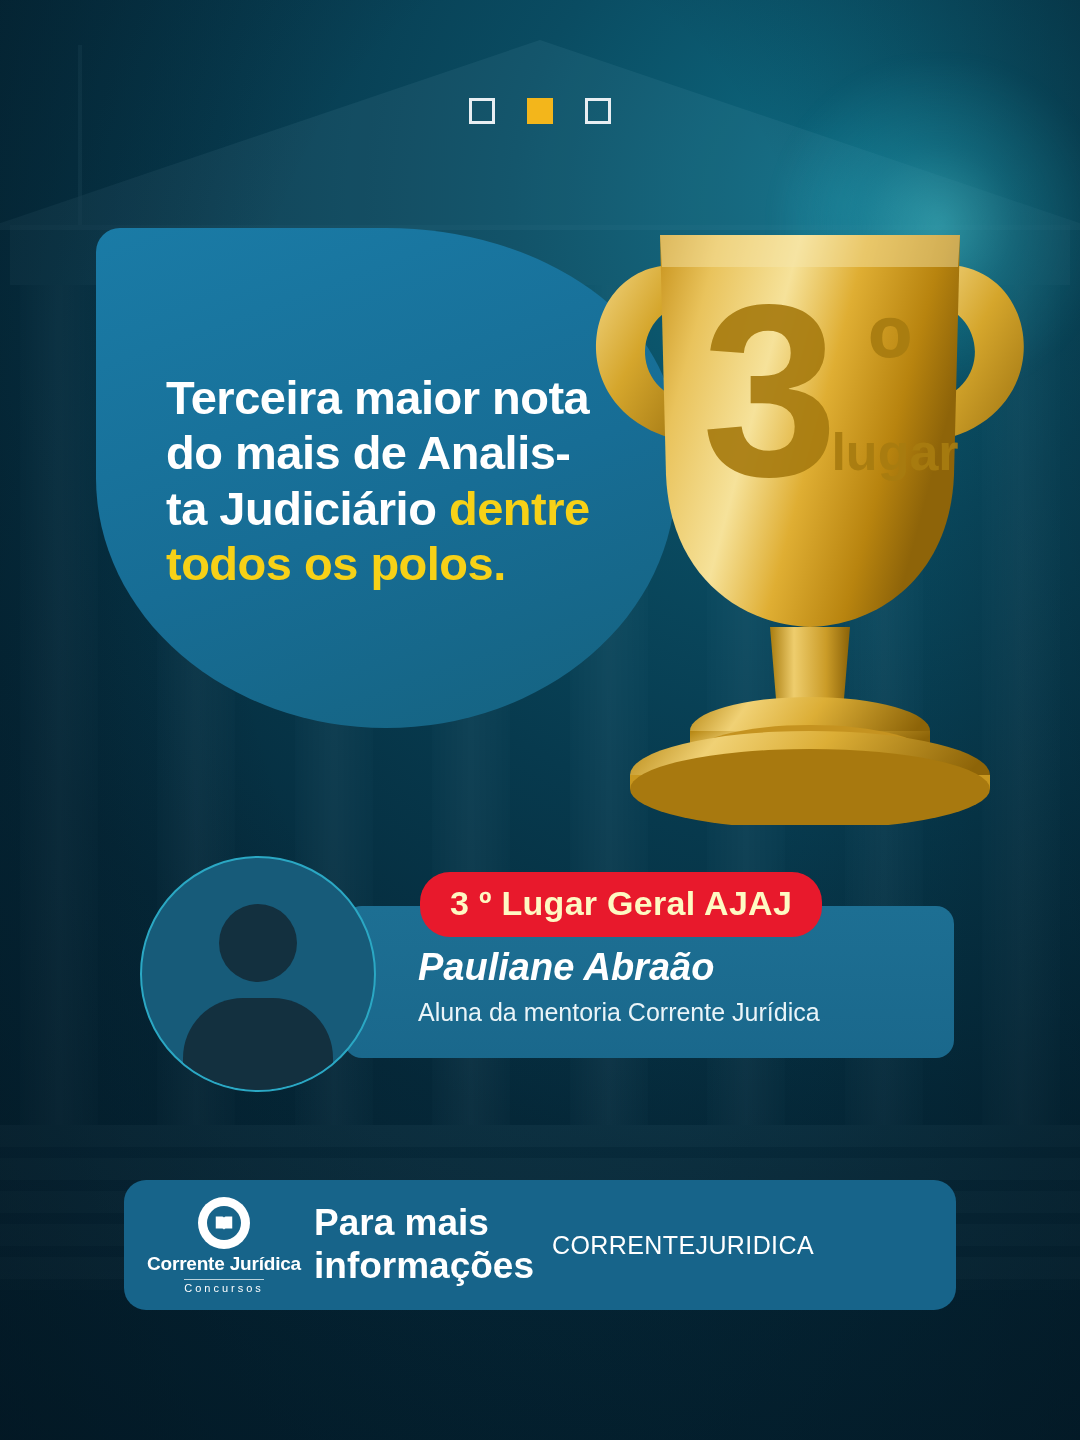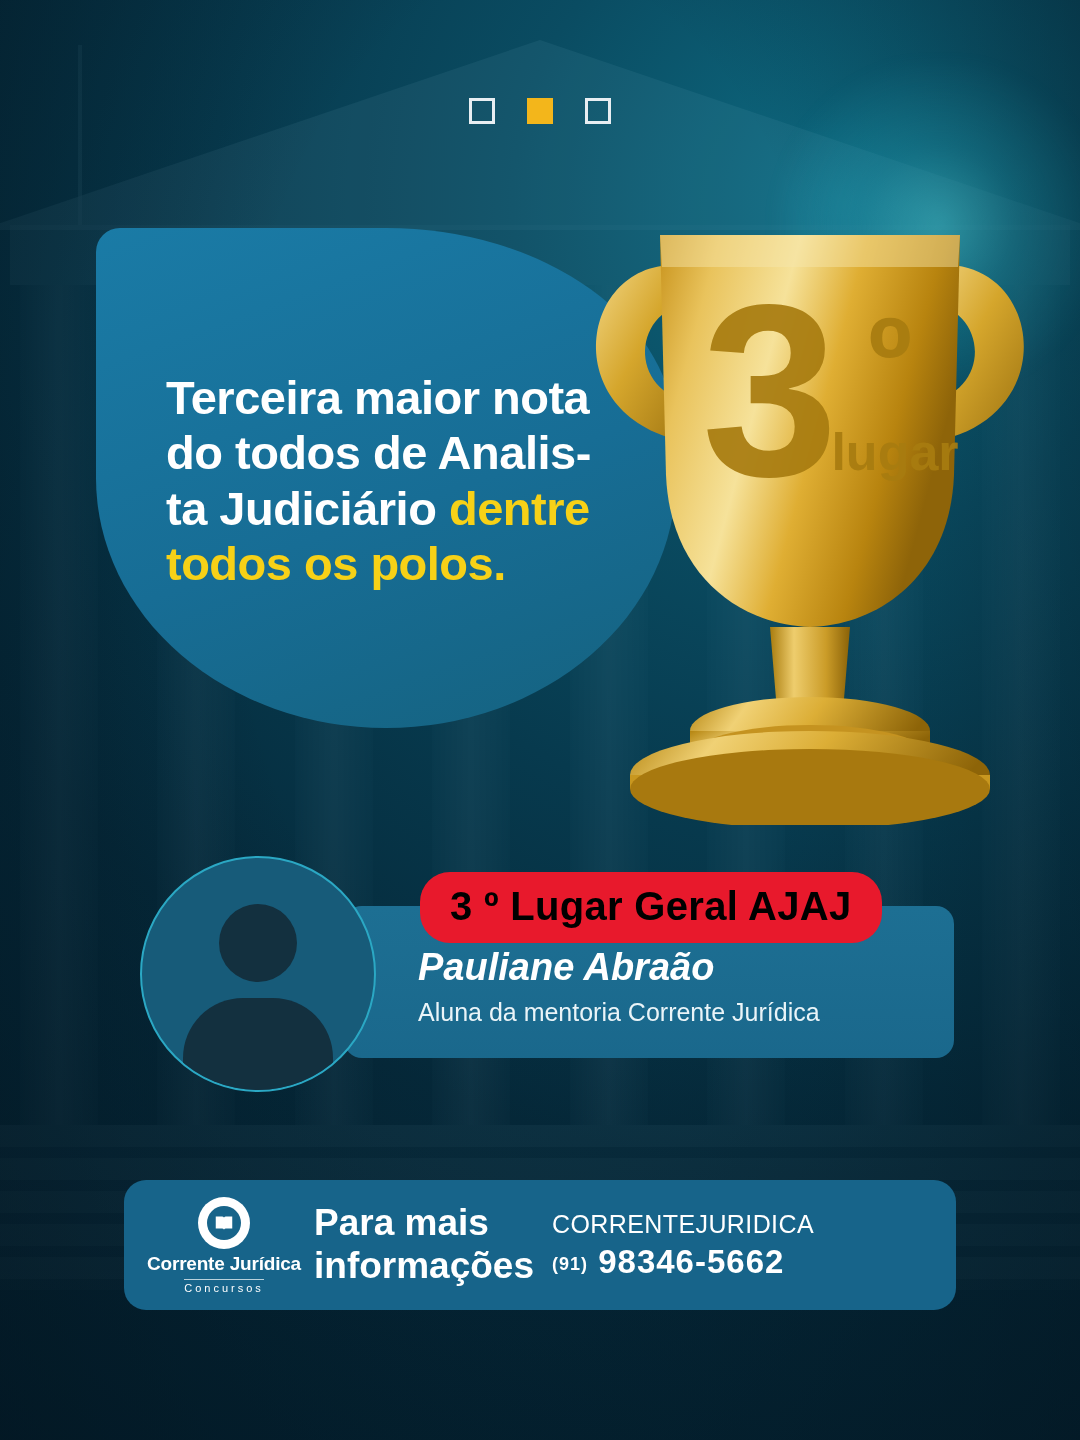--- a/index.html
+++ b/index.html
@@ -206,22 +206,22 @@
     background: #13303f;
   }
 
   .badge {
     position: absolute;
     left: 420px;
     top: 872px;
     padding: 12px 30px 14px;
     background: #e8192c;
     border-radius: 30px;
-    color: #000000;
-    font-size: 40px;
+    color: #fef9c3;
+    font-size: 34px;
     font-weight: 700;
     letter-spacing: 0.3px;
     z-index: 7;
     white-space: nowrap;
   }
   .winner-name {
     position: absolute;
     left: 418px;
     top: 946px;
     z-index: 7;
@@ -353,21 +353,21 @@
 
   <div class="pager">
     <div class="sq"></div>
     <div class="sq active"></div>
     <div class="sq"></div>
   </div>
 
   <div class="headline-blob"></div>
   <div class="headline">
     <span>Terceira maior nota</span><br>
-    <span>do todos de Analis-</span><br>
+    <span>do mais de Analis-</span><br>
     <span>ta Judiciário </span><span class="hl">dentre</span><br>
     <span class="hl">todos os polos.</span>
   </div>
 
   <div class="trophy">
     <svg viewBox="0 0 540 650" xmlns="http://www.w3.org/2000/svg" aria-hidden="true">
       <defs>
         <linearGradient id="goldBody" x1="0" y1="0" x2="1" y2="0.35">
           <stop offset="0%" stop-color="#c8931c"></stop>
           <stop offset="18%" stop-color="#e9c35c"></stop>
@@ -442,20 +442,16 @@
       <div class="logo-sub">Concursos</div>
     </div>
 
     <div class="cta">
       <span>Para mais</span><br>
       <span>informações</span>
     </div>
 
     <div class="contact">
       <div class="handle">CORRENTEJURIDICA</div>
-      <div class="phone">
-        <span class="ddd">(91)</span>
-        <span>98346-5662</span>
-      </div>
     </div>
   </div>
 
 </div>
 
 </body></html>

